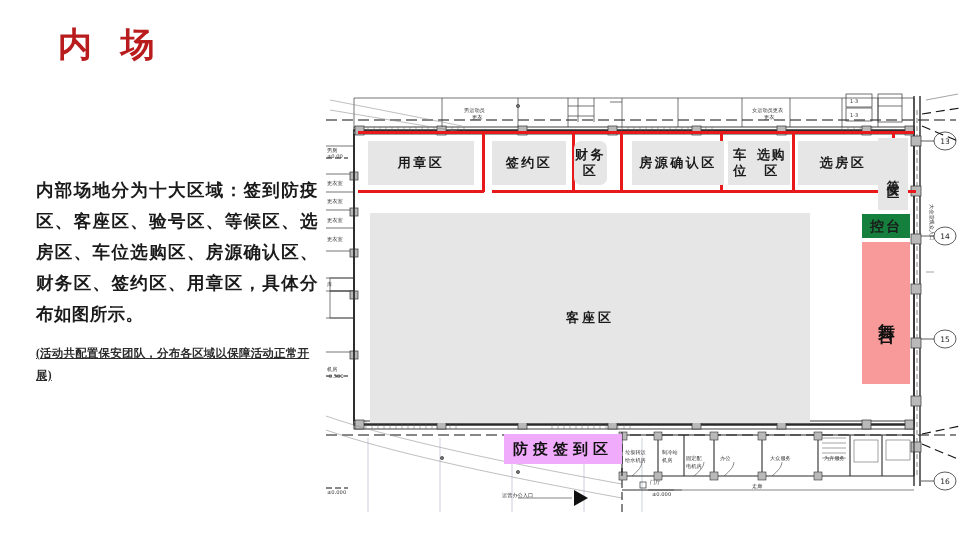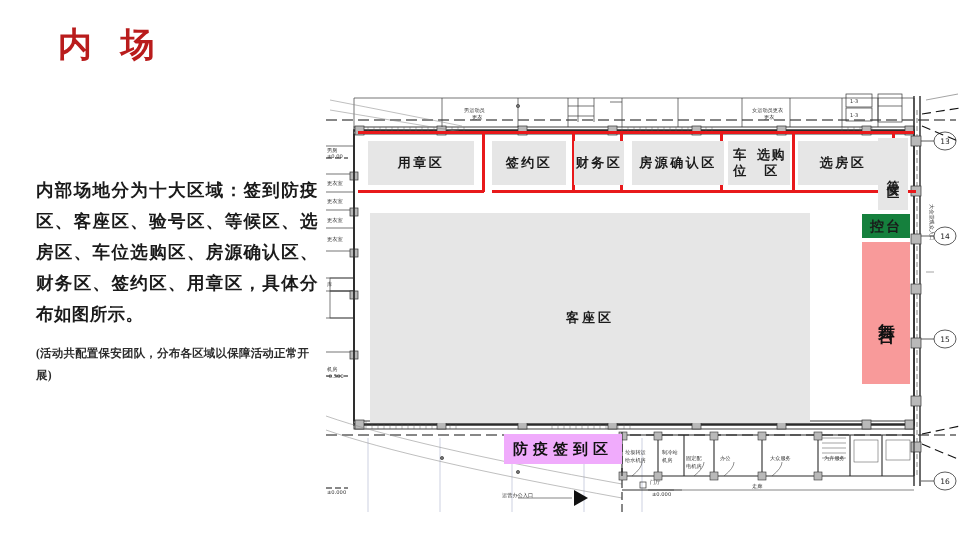--- a/index.html
+++ b/index.html
@@ -40,20 +40,21 @@
 
   #body-note {
     position: absolute;
     left: 36px; top: 342px;
     width: 286px;
     font-size: 11.5px;
     font-weight: bold;
     line-height: 22px;
     color: #2b2b2b;
     letter-spacing: 0.2px;
+    text-decoration: underline;
   }
 
   
   #floorplan {
     position: absolute;
     left: 322px; top: 86px;
     width: 638px; height: 426px;
     background: #ffffff;
   }
   #cad-layer { position: absolute; inset: 0; }
@@ -441,21 +442,21 @@
   <div class="rline" style="left:250px; top:48px; width:3px; height:58px;"></div>
   <div class="rline" style="left:298px; top:48px; width:3px; height:58px;"></div>
   <div class="rline" style="left:398px; top:48px; width:3px; height:58px;"></div>
   <div class="rline" style="left:470px; top:48px; width:3px; height:58px;"></div>
   <div class="rline" style="left:570px; top:48px; width:3px; height:58px;"></div>
 
   <div class="zone" id="zone-yongzhang" style="left:46px; top:55px; width:106px; height:44px;">用章区</div>
 
   <div class="zone" id="zone-qianyue" style="left:170px; top:55px; width:74px; height:44px;">签约区</div>
 
-  <div class="zone" id="zone-caiwu" style="left:252px; top:55px; width:50px; height:44px;">财务区</div>
+  <div class="zone" id="zone-caiwu" style="left:252px; top:55px; width:33px; height:44px;border-radius:7px;">财务区</div>
 
   <div class="zone" id="zone-fangyuan" style="left:310px; top:55px; width:92px; height:44px;text-align:center;">房源确认区</div>
 
   <div class="zone two-line" id="zone-chewei" style="left:406px; top:55px; width:62px; height:44px; flex-direction:row;">
     <span>车位</span>
     <span>选购区</span>
   </div>
 
   <div class="zone" id="zone-xuanfang" style="left:476px; top:55px; width:90px; height:44px;">选房区</div>
 

